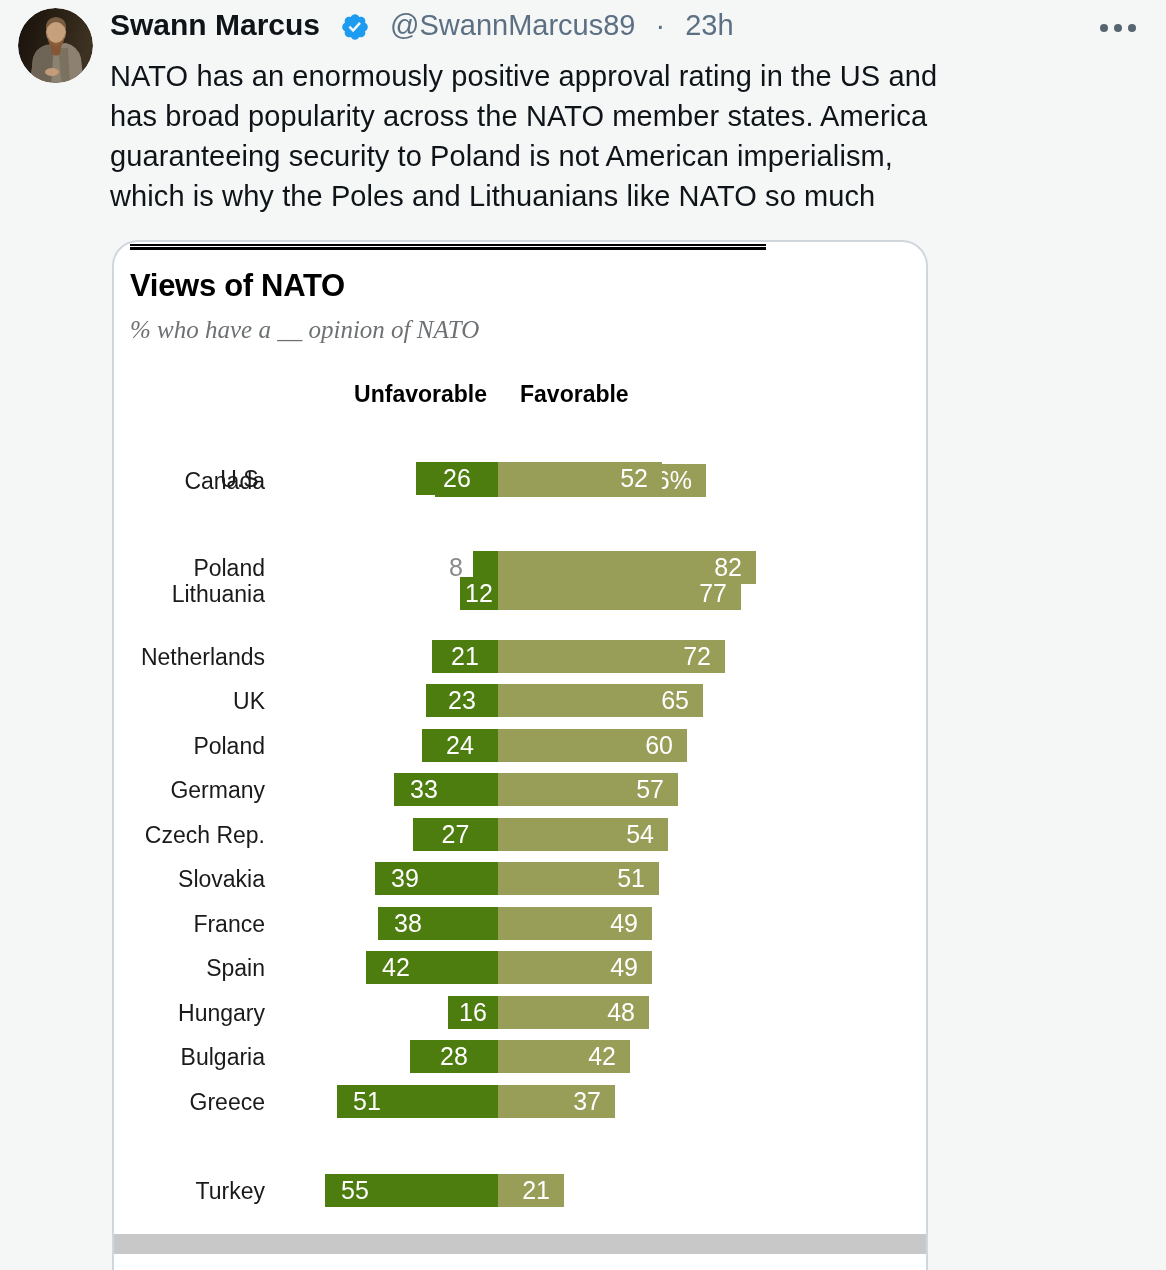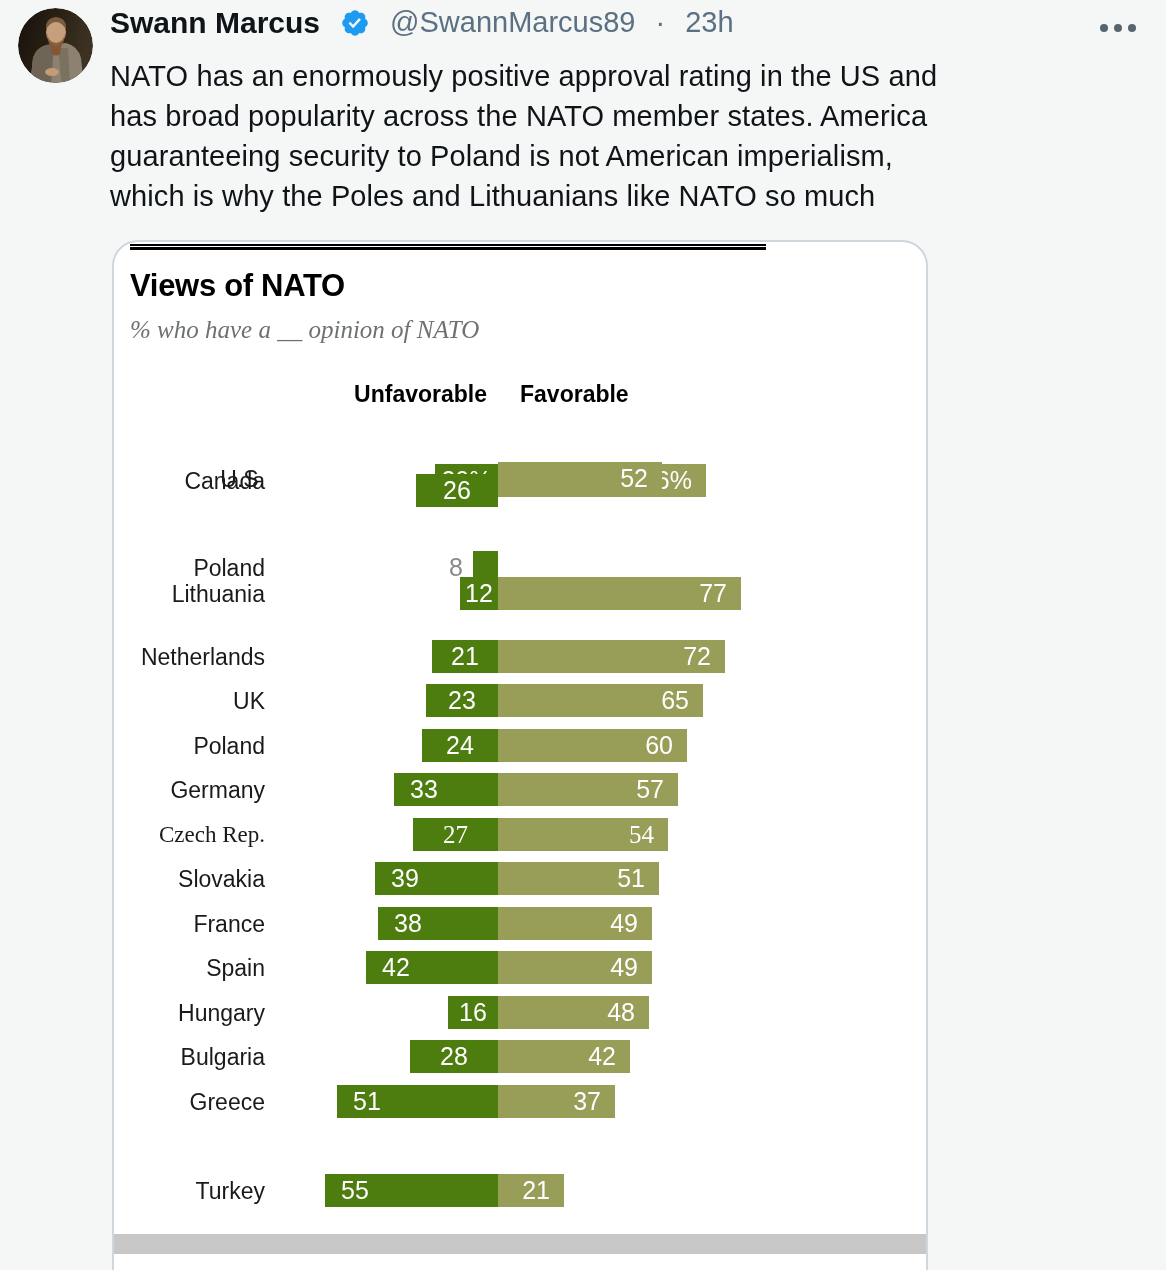--- a/index.html
+++ b/index.html
@@ -8,22 +8,22 @@
     background:#f5f6f6;
     font-family:"Liberation Sans", sans-serif;
     -webkit-font-smoothing:antialiased;
   }
   
   .avatar{
     position:absolute;left:18px;top:8px;width:75px;height:75px;border-radius:50%;
     overflow:hidden;cursor:pointer;
   }
   .tweet-head{
-    position:absolute;left:110px;top:6px;height:42px;
-    display:flex;align-items:flex-start;gap:20px;white-space:nowrap;
+    position:absolute;left:110px;top:0;height:42px;
+    display:flex;align-items:flex-end;gap:20px;white-space:nowrap;
   }
   .author-name{font-size:30px;font-weight:700;color:#0f1419;cursor:pointer;}
   .verified{width:30px;height:30px;display:block;margin-top:2px;}
   .author-handle{font-size:29px;color:#5b7083;}
   .head-sep{font-size:29px;color:#5b7083;}
   .head-time{font-size:29px;color:#5b7083;}
   .more-btn{
     position:absolute;right:26px;top:20px;display:flex;gap:6px;cursor:pointer;padding:4px;
   }
   .more-btn .dot{width:8px;height:8px;border-radius:50%;background:#56656f;}
@@ -143,27 +143,28 @@
     <div class="col-head unfav">Unfavorable</div>
     <div class="col-head fav">Favorable</div>
     <div class="chart-rows" id="chart-rows">
         <div class="chart-row" style="top: 175px; margin-top: 47px;">
           <div class="country-label">Canada</div>
           <div class="bar unfav center" style="width: 63px;"><span class="val">20%</span></div>
           <div class="bar fav" style="width: 208px;"><span class="val">66%</span></div>
         </div>
         <div class="chart-row" style="top: 219.5px;">
           <div class="country-label">U.S.</div>
-          <div class="bar unfav center" style="width: 82px; margin-top: 12px;"><span class="val">26</span></div>
+          <div class="bar unfav center" style="width: 82px;"><span class="val">26</span></div>
           <div class="bar fav" style="width: 164px;"><span class="val">52</span></div>
         </div>
         <div class="chart-row" style="top: 308.5px;">
           <div class="country-label">Poland</div>
           <div class="bar unfav center" style="width: 25px;"></div>
           <span class="outside-val" style="right: 463px;">8</span>
+          <div class="bar fav" style="width: 258px;"><span class="val">82</span></div>
         </div>
         <div class="chart-row" style="top: 335px;">
           <div class="country-label">Lithuania</div>
           <div class="bar unfav center" style="width: 38px;"><span class="val">12</span></div>
           <div class="bar fav" style="width: 243px;"><span class="val">77</span></div>
         </div>
         <div class="chart-row" style="top: 397.5px;">
           <div class="country-label">Netherlands</div>
           <div class="bar unfav center" style="width: 66px;"><span class="val">21</span></div>
           <div class="bar fav" style="width: 227px;"><span class="val">72</span></div>
@@ -176,21 +177,21 @@
         <div class="chart-row" style="top: 486.5px;">
           <div class="country-label">Poland</div>
           <div class="bar unfav center" style="width: 76px;"><span class="val">24</span></div>
           <div class="bar fav" style="width: 189px;"><span class="val">60</span></div>
         </div>
         <div class="chart-row" style="top: 531px;">
           <div class="country-label">Germany</div>
           <div class="bar unfav" style="width: 104px;"><span class="val">33</span></div>
           <div class="bar fav" style="width: 180px;"><span class="val">57</span></div>
         </div>
-        <div class="chart-row" style="top: 575.5px; font-family: Liberation Serif, serif;">
+        <div class="chart-row" style="top: 575.5px;">
           <div class="country-label">Czech Rep.</div>
           <div class="bar unfav center" style="width: 85px; margin-left: 43px;"><span class="val">27</span></div>
           <div class="bar fav" style="width: 170px;"><span class="val">54</span></div>
         </div>
         <div class="chart-row" style="top: 620px;">
           <div class="country-label">Slovakia</div>
           <div class="bar unfav" style="width: 123px;"><span class="val">39</span></div>
           <div class="bar fav" style="width: 161px;"><span class="val">51</span></div>
         </div>
         <div class="chart-row" style="top: 664.5px;">

